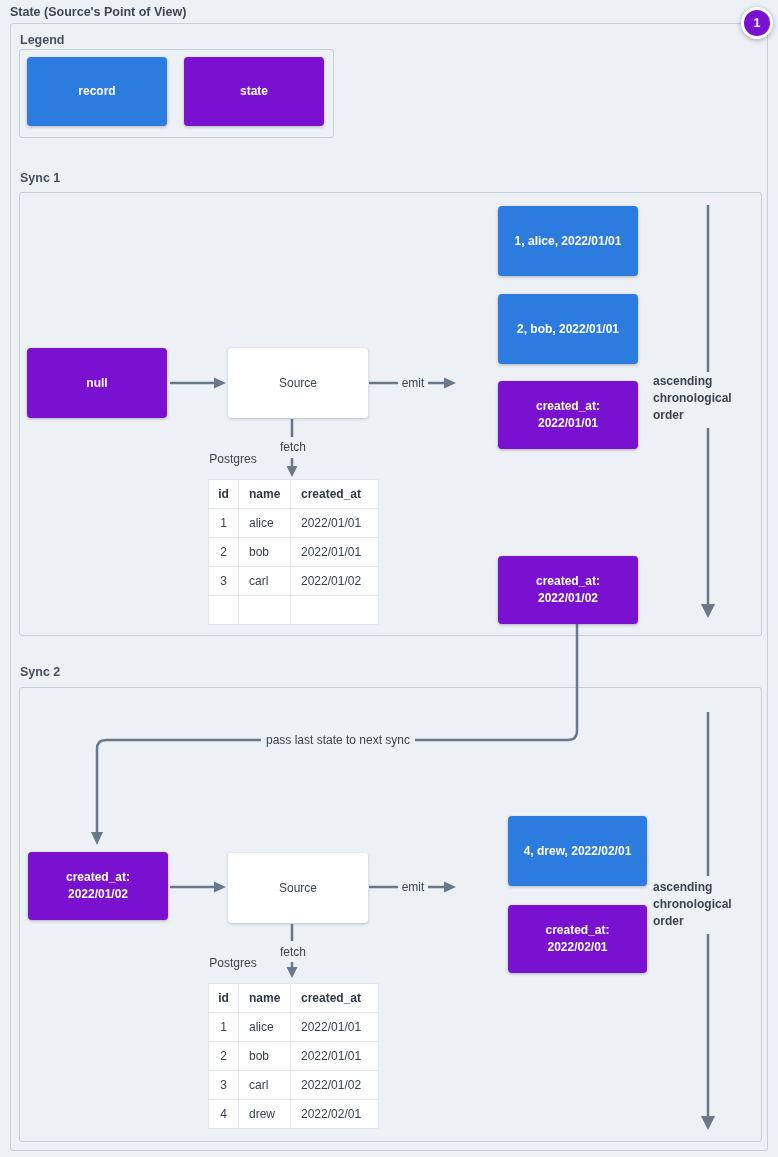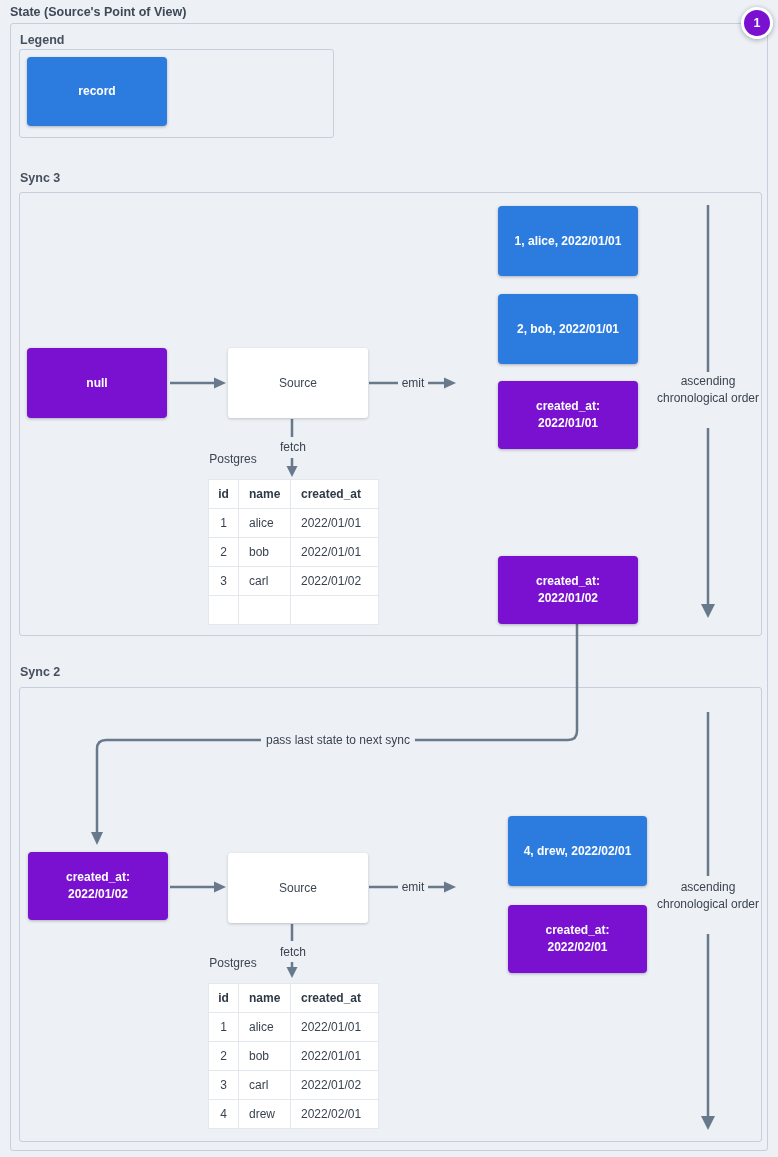--- a/index.html
+++ b/index.html
@@ -79,23 +79,22 @@
     font-size:12px;
     font-weight:400;
     color:#3b4450;
     white-space:nowrap;
     z-index:5;
   }
   .masked { background:#edf0f4; padding:0 5px; }
   .order-label {
     position:absolute;
     width:110px;
-    text-align:center;
     font-size:12px;
-    font-weight:400;
+    font-weight:700;
     color:#3b4450;
     line-height:17px;
     z-index:5;
   }
   .db-table {
     position:absolute;
     border-collapse:collapse;
     table-layout:fixed;
     width:170px;
     font-size:12px;
@@ -164,22 +163,23 @@
 
       <line x1="708" y1="712" x2="708" y2="876"></line>
       <line x1="708" y1="934" x2="708" y2="1116"></line>
       <polygon points="701,1116 715,1116 708,1130" stroke="none"></polygon>
     </g>
   </svg>
 
   <div class="group-label" style="left:20px; top:33px;">Legend</div>
   <div class="group" style="left:19px; top:49px; width:313px; height:87px;"></div>
   <div class="cbox record" style="left:27px; top:57px; height:69px;">record</div>
-
-  <div class="group-label" style="left:20px; top:171px;">Sync 3</div>
+  <div class="cbox state" style="left:184px; top:57px; height:69px;">state</div>
+
+  <div class="group-label" style="left:20px; top:171px;">Sync 1</div>
   <div class="group" style="left:19px; top:192px; width:741px; height:442px;"></div>
 
   <div class="cbox state" style="left:27px; top:348px; height:70px;">null</div>
   <div class="white-box" style="left:228px; top:348px;">Source</div>
 
   <div class="flow-label" style="left:413px; top:383px;">emit</div>
   <div class="flow-label" style="left:293px; top:447px;">fetch</div>
   <div class="flow-label" style="left:233px; top:459px;">Postgres</div>
 
   <table class="db-table" style="left:208px; top:479px;">

